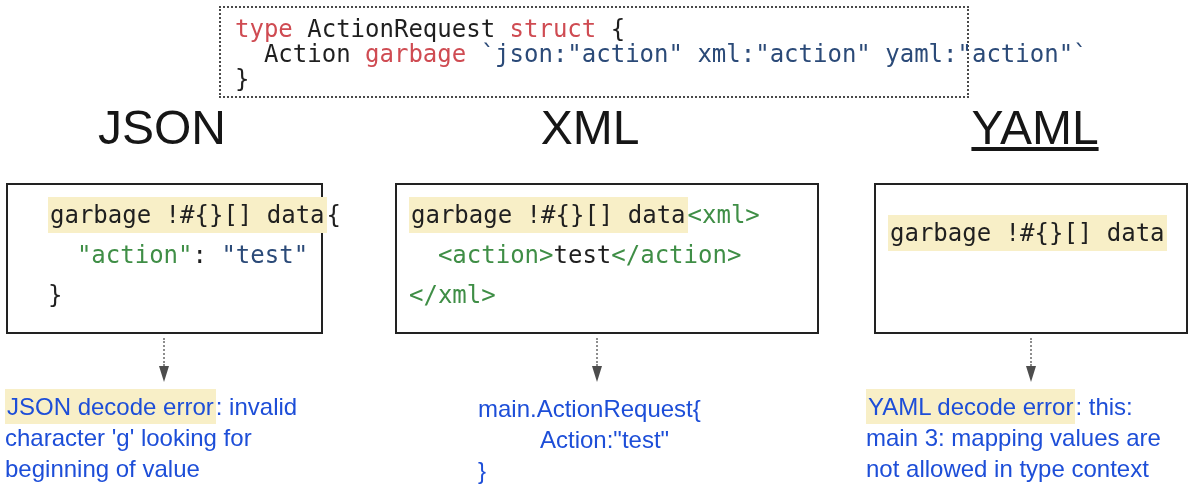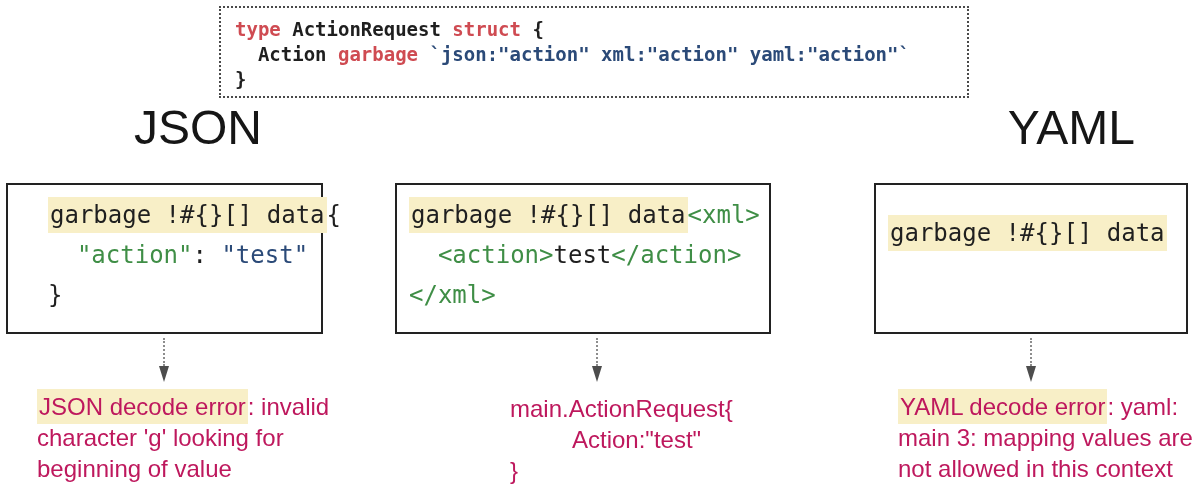--- a/index.html
+++ b/index.html
@@ -14,62 +14,61 @@
 
   
   .struct-box {
     position: absolute;
     left: 219px; top: 6px;
     width: 750px; height: 92px;
     box-sizing: border-box;
     border: 2px dotted #4a4a4a;
     padding: 9px 0 0 14px;
     font-family: "DejaVu Sans Mono", "Liberation Mono", monospace;
-    font-size: 19px;
+    font-size: 24px;
     line-height: 25px;
     color: #1f1f1f;
-    font-weight: bold;
   }
   .cl { white-space: pre; }
 
   .tk-red  { color: #cf4b52; }
   .tk-navy { color: #2b4a78; }
   .tk-green{ color: #3f8e46; }
   .tk-dark { color: #1f1f1f; }
 
   
   .heading {
     position: absolute;
     top: 100px;
     width: 200px;
-    text-align: right;
+    text-align: center;
     font-size: 48px;
     font-weight: 400;
     color: #161616;
   }
   .h-json { left: 62px; }
   .h-xml  { left: 490px; }
-  .h-yaml { left: 935px; }
+  .h-yaml { left: 935px; text-decoration: underline; }
 
   
   .databox {
     position: absolute;
     top: 183px;
     height: 151px;
     box-sizing: border-box;
     border: 2px solid #222222;
     background: #ffffff;
     padding: 10px 0 0 12px;
     font-family: "DejaVu Sans Mono", "Liberation Mono", monospace;
     font-size: 24px;
     line-height: 40px;
     color: #1f1f1f;
   }
   .box-json { left: 6px;   width: 317px; padding-left: 40px; }
-  .box-xml  { left: 395px; width: 376px; }
+  .box-xml  { left: 395px; width: 424px; }
   .box-yaml { left: 874px; width: 314px; padding-top: 28px; }
 
   .hl { background: #f8efc7; padding: 4px 2px; }
 
   
   .arrow {
     position: absolute;
     top: 338px;
     width: 12px; height: 46px;
     display: flex; flex-direction: column; align-items: center;
@@ -83,40 +82,40 @@
     border-left: 5px solid transparent;
     border-right: 5px solid transparent;
     border-top: 16px solid #4d4d4d;
   }
 
   
   .result {
     position: absolute;
     font-size: 24px;
     line-height: 31px;
-    color: #be185d;
-    margin-left: 32px;
+    color: #1d4ed8;
   }
   .res-json { left: 5px;   top: 391px; }
   .res-xml  { left: 478px; top: 393px; }
   .res-yaml { left: 866px; top: 391px; }
   .res-indent { padding-left: 62px; }
 </style>
 </head>
 <body>
 
 <div class="canvas">
 
   <div class="struct-box">
     <div class="cl"><span class="tk-red">type</span><span class="tk-dark"> ActionRequest </span><span class="tk-red">struct</span><span class="tk-dark"> {</span></div>
     <div class="cl"><span class="tk-dark">  Action </span><span class="tk-red">garbage</span><span class="tk-dark"> </span><span class="tk-navy">`json:"action" xml:"action" yaml:"action"`</span></div>
     <div class="cl"><span class="tk-dark">}</span></div>
   </div>
 
   <div class="heading h-json">JSON</div>
+  <div class="heading h-xml">XML</div>
   <div class="heading h-yaml">YAML</div>
 
   <div class="databox box-json">
     <div class="cl"><span class="hl tk-dark">garbage !#{}[] data</span><span class="tk-dark">{</span></div>
     <div class="cl"><span class="tk-dark">  </span><span class="tk-green">"action"</span><span class="tk-dark">: </span><span class="tk-navy">"test"</span></div>
     <div class="cl"><span class="tk-dark">}</span></div>
   </div>
 
   <div class="databox box-xml">
     <div class="cl"><span class="hl tk-dark">garbage !#{}[] data</span><span class="tk-green">&lt;xml&gt;</span></div>
@@ -147,18 +146,18 @@
     <div>beginning of value</div>
   </div>
 
   <div class="result res-xml">
     <div>main.ActionRequest{</div>
     <div class="res-indent">Action:"test"</div>
     <div>}</div>
   </div>
 
   <div class="result res-yaml">
-    <div><span class="hl">YAML decode error</span><span>: yaml:</span></div>
+    <div><span class="hl">YAML decode error</span><span>: this:</span></div>
     <div>main 3: mapping values are</div>
-    <div>not allowed in this context</div>
+    <div>not allowed in type context</div>
   </div>
 
 </div>
 
 </body></html>

